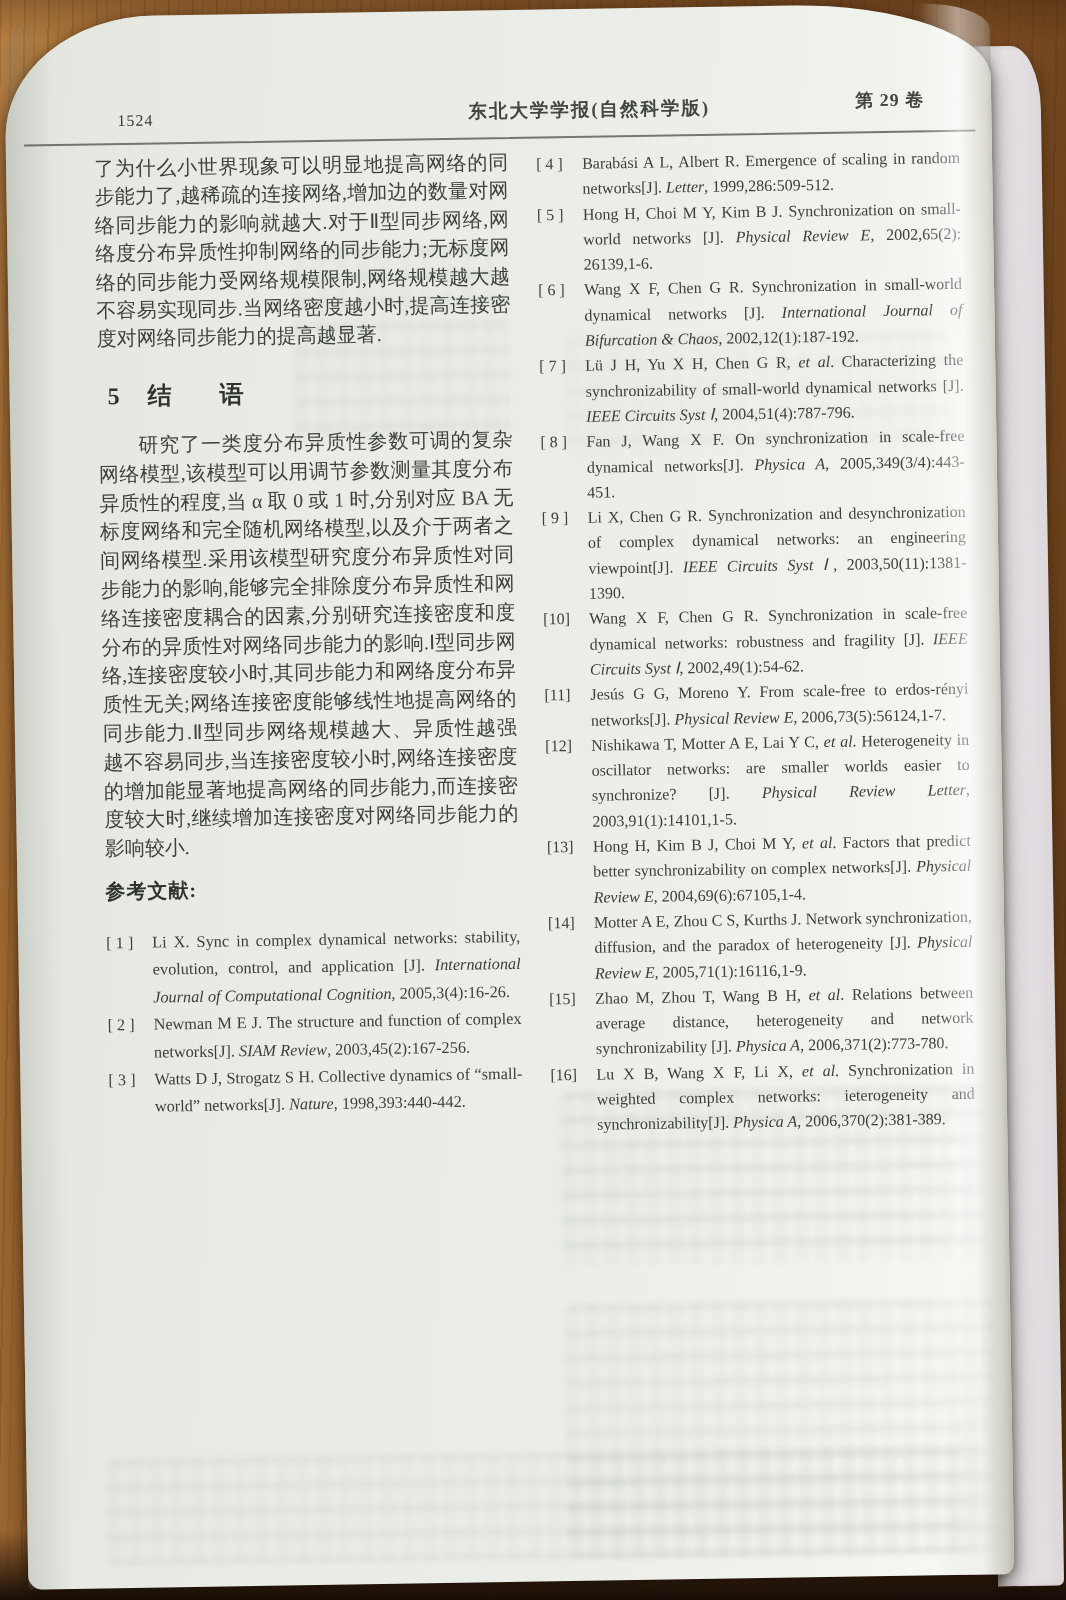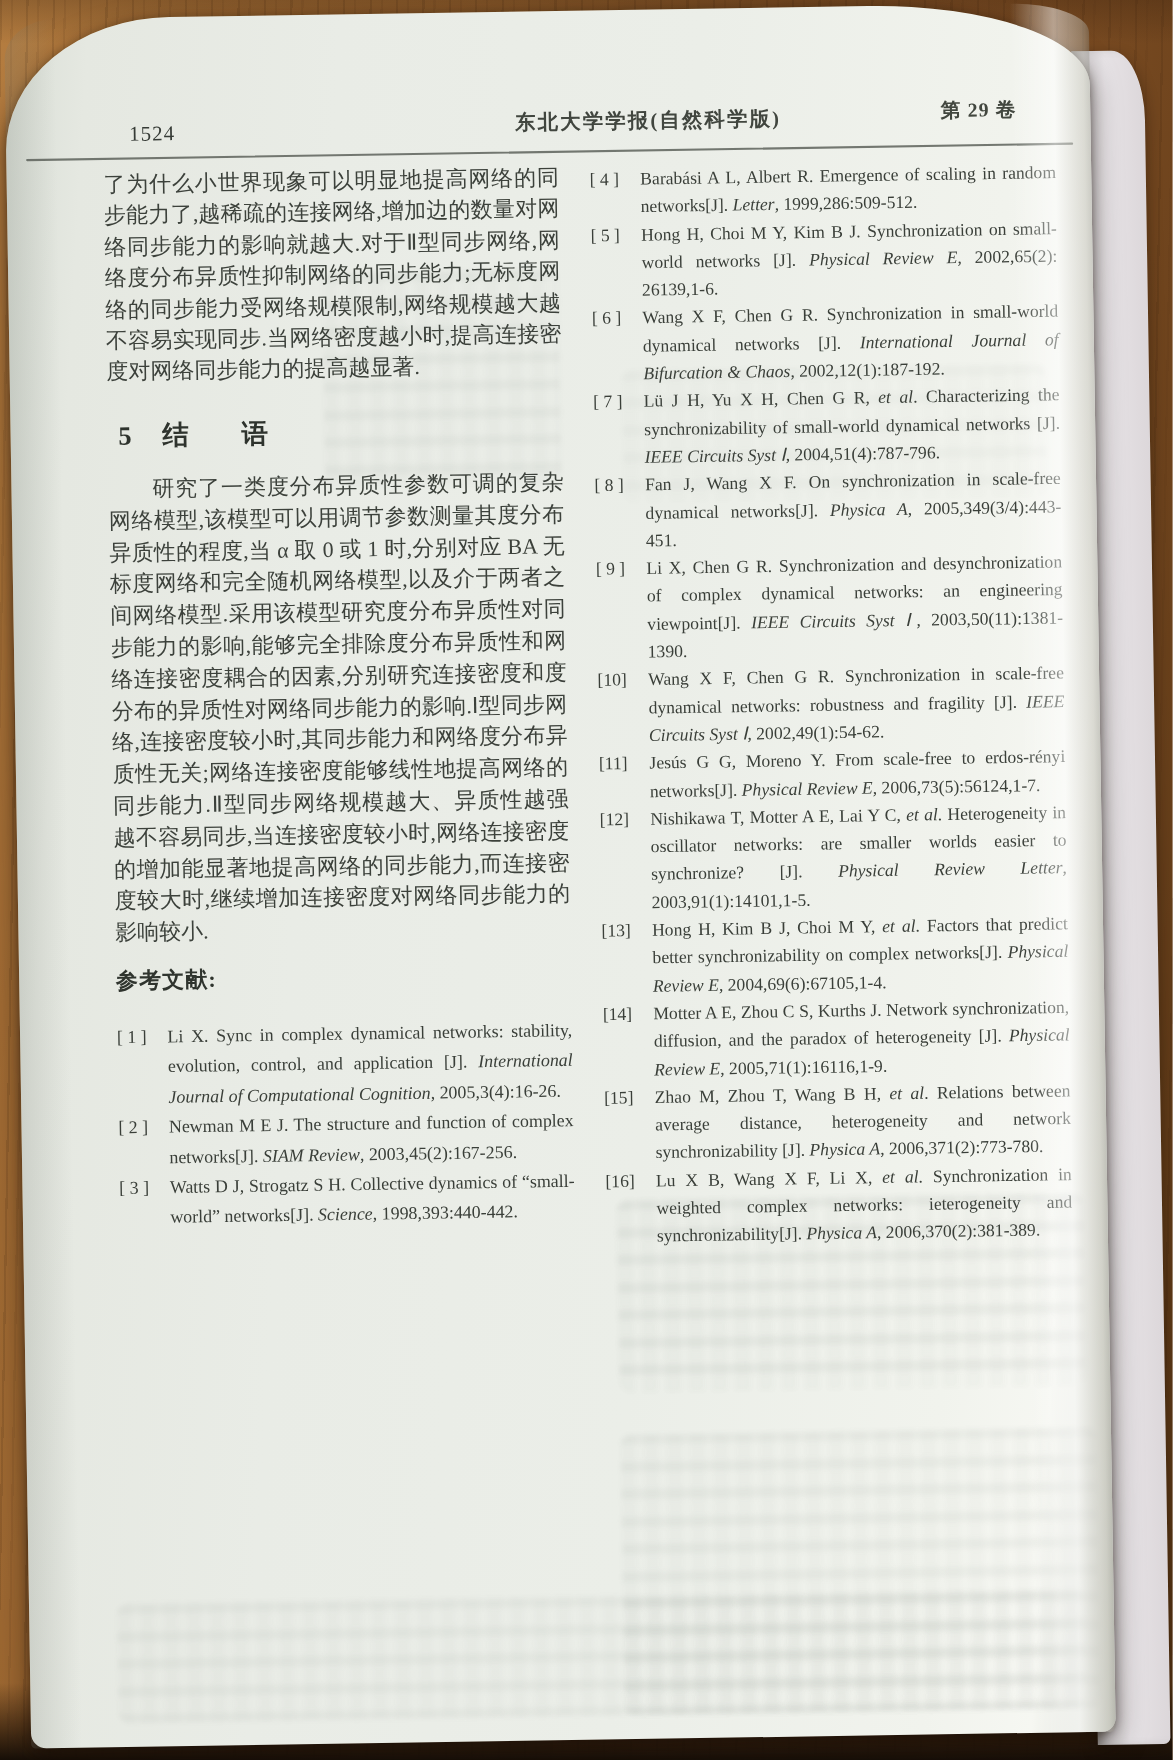--- a/index.html
+++ b/index.html
@@ -30,21 +30,21 @@
     transform:rotate(-0.9deg);
     box-shadow:0 10px 26px rgba(22,12,5,.5), 0 2px 8px rgba(22,12,5,.4);
   }
   .page::before{content:"";position:absolute;left:0;top:0;bottom:0;width:46px;pointer-events:none;
     background:linear-gradient(90deg, rgba(120,126,116,.22), rgba(120,126,116,0));
     border-radius:150px 0 0 14px / 120px 0 0 14px;}
   .page::after{content:"";position:absolute;right:0;top:0;bottom:0;width:72px;pointer-events:none;
     background:linear-gradient(90deg, rgba(255,255,255,0) 0%, rgba(255,255,255,.5) 55%, rgba(188,186,176,.45) 92%, rgba(142,140,130,.4) 100%);
     border-radius:0 200px 14px 0 / 0 75px 14px 0;}
 
-  .pageno{position:absolute;left:112px;top:96px;font-size:19px;color:#363b36;letter-spacing:1px;}
+  .pageno{position:absolute;left:112px;top:96px;font-size:16px;color:#363b36;letter-spacing:1px;}
   .jtitle{position:absolute;left:304px;top:88px;width:560px;text-align:center;
     font-size:18.5px;font-weight:600;color:#41463f;letter-spacing:2px;}
   .vol{position:absolute;left:850px;top:84px;font-size:18px;font-weight:600;color:#42473f;letter-spacing:1px;}
   .rule{position:absolute;left:18px;top:127px;width:952px;height:2px;background:#5d625a;opacity:.85;border-radius:1px;}
 
   .col-left{position:absolute;left:88px;top:138px;width:414px;}
   .col-right{position:absolute;left:530px;top:142px;width:424px;}
 
   .cn{margin:0;font-size:20px;line-height:28.4px;color:#3c413b;
     text-align:justify;text-justify:inter-ideograph;}
@@ -112,21 +112,21 @@
           <div class="ref">
             <span class="ref-label">[ 1 ]</span>
             <span class="ref-text"><span>Li X. Sync in complex dynamical networks: stability, evolution, control, and application [J]. </span><i>International Journal of Computational Cognition</i><span>, 2005,3(4):16-26.</span></span>
           </div>
           <div class="ref">
             <span class="ref-label">[ 2 ]</span>
             <span class="ref-text"><span>Newman M E J. The structure and function of complex networks[J]. </span><i>SIAM Review</i><span>, 2003,45(2):167-256.</span></span>
           </div>
           <div class="ref">
             <span class="ref-label">[ 3 ]</span>
-            <span class="ref-text"><span>Watts D J, Strogatz S H. Collective dynamics of “small-world” networks[J]. </span><i>Science</i><span>, 1998,393:440-442.</span></span>
+            <span class="ref-text"><span>Watts D J, Strogatz S H. Collective dynamics of “small-world” networks[J]. </span><i>Nature</i><span>, 1998,393:440-442.</span></span>
           </div>
         </div>
     </div>
 
     <div class="col-right">
       <div class="reflist reflist-right" id="refs-right">
           <div class="ref">
             <span class="ref-label">[ 4 ]</span>
             <span class="ref-text"><span>Barabási A L, Albert R. Emergence of scaling in random networks[J]. </span><i>Letter</i><span>, 1999,286:509-512.</span></span>
           </div>

